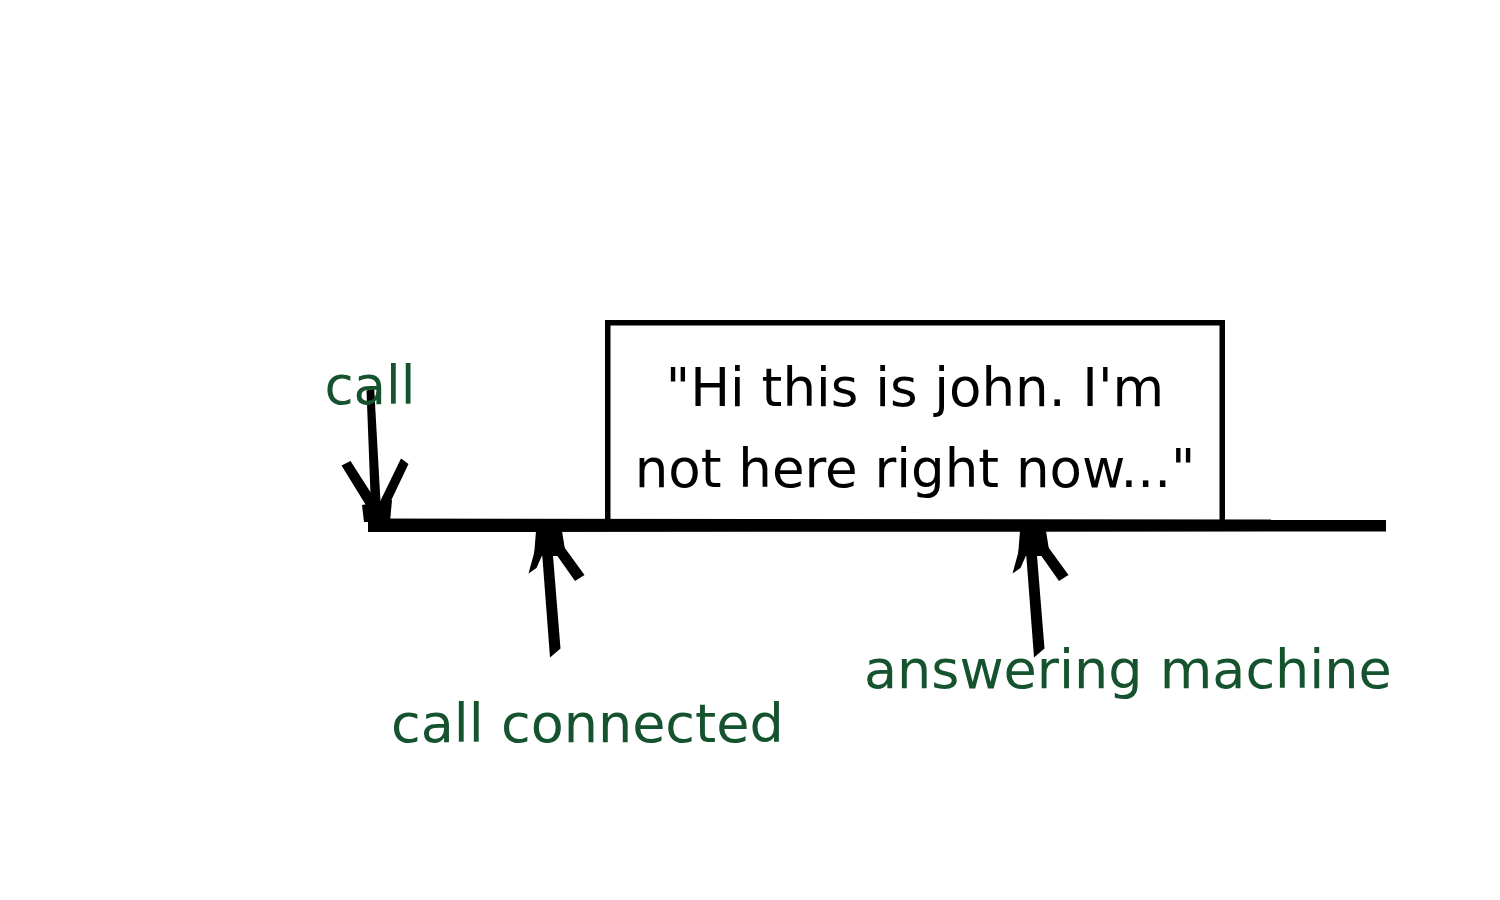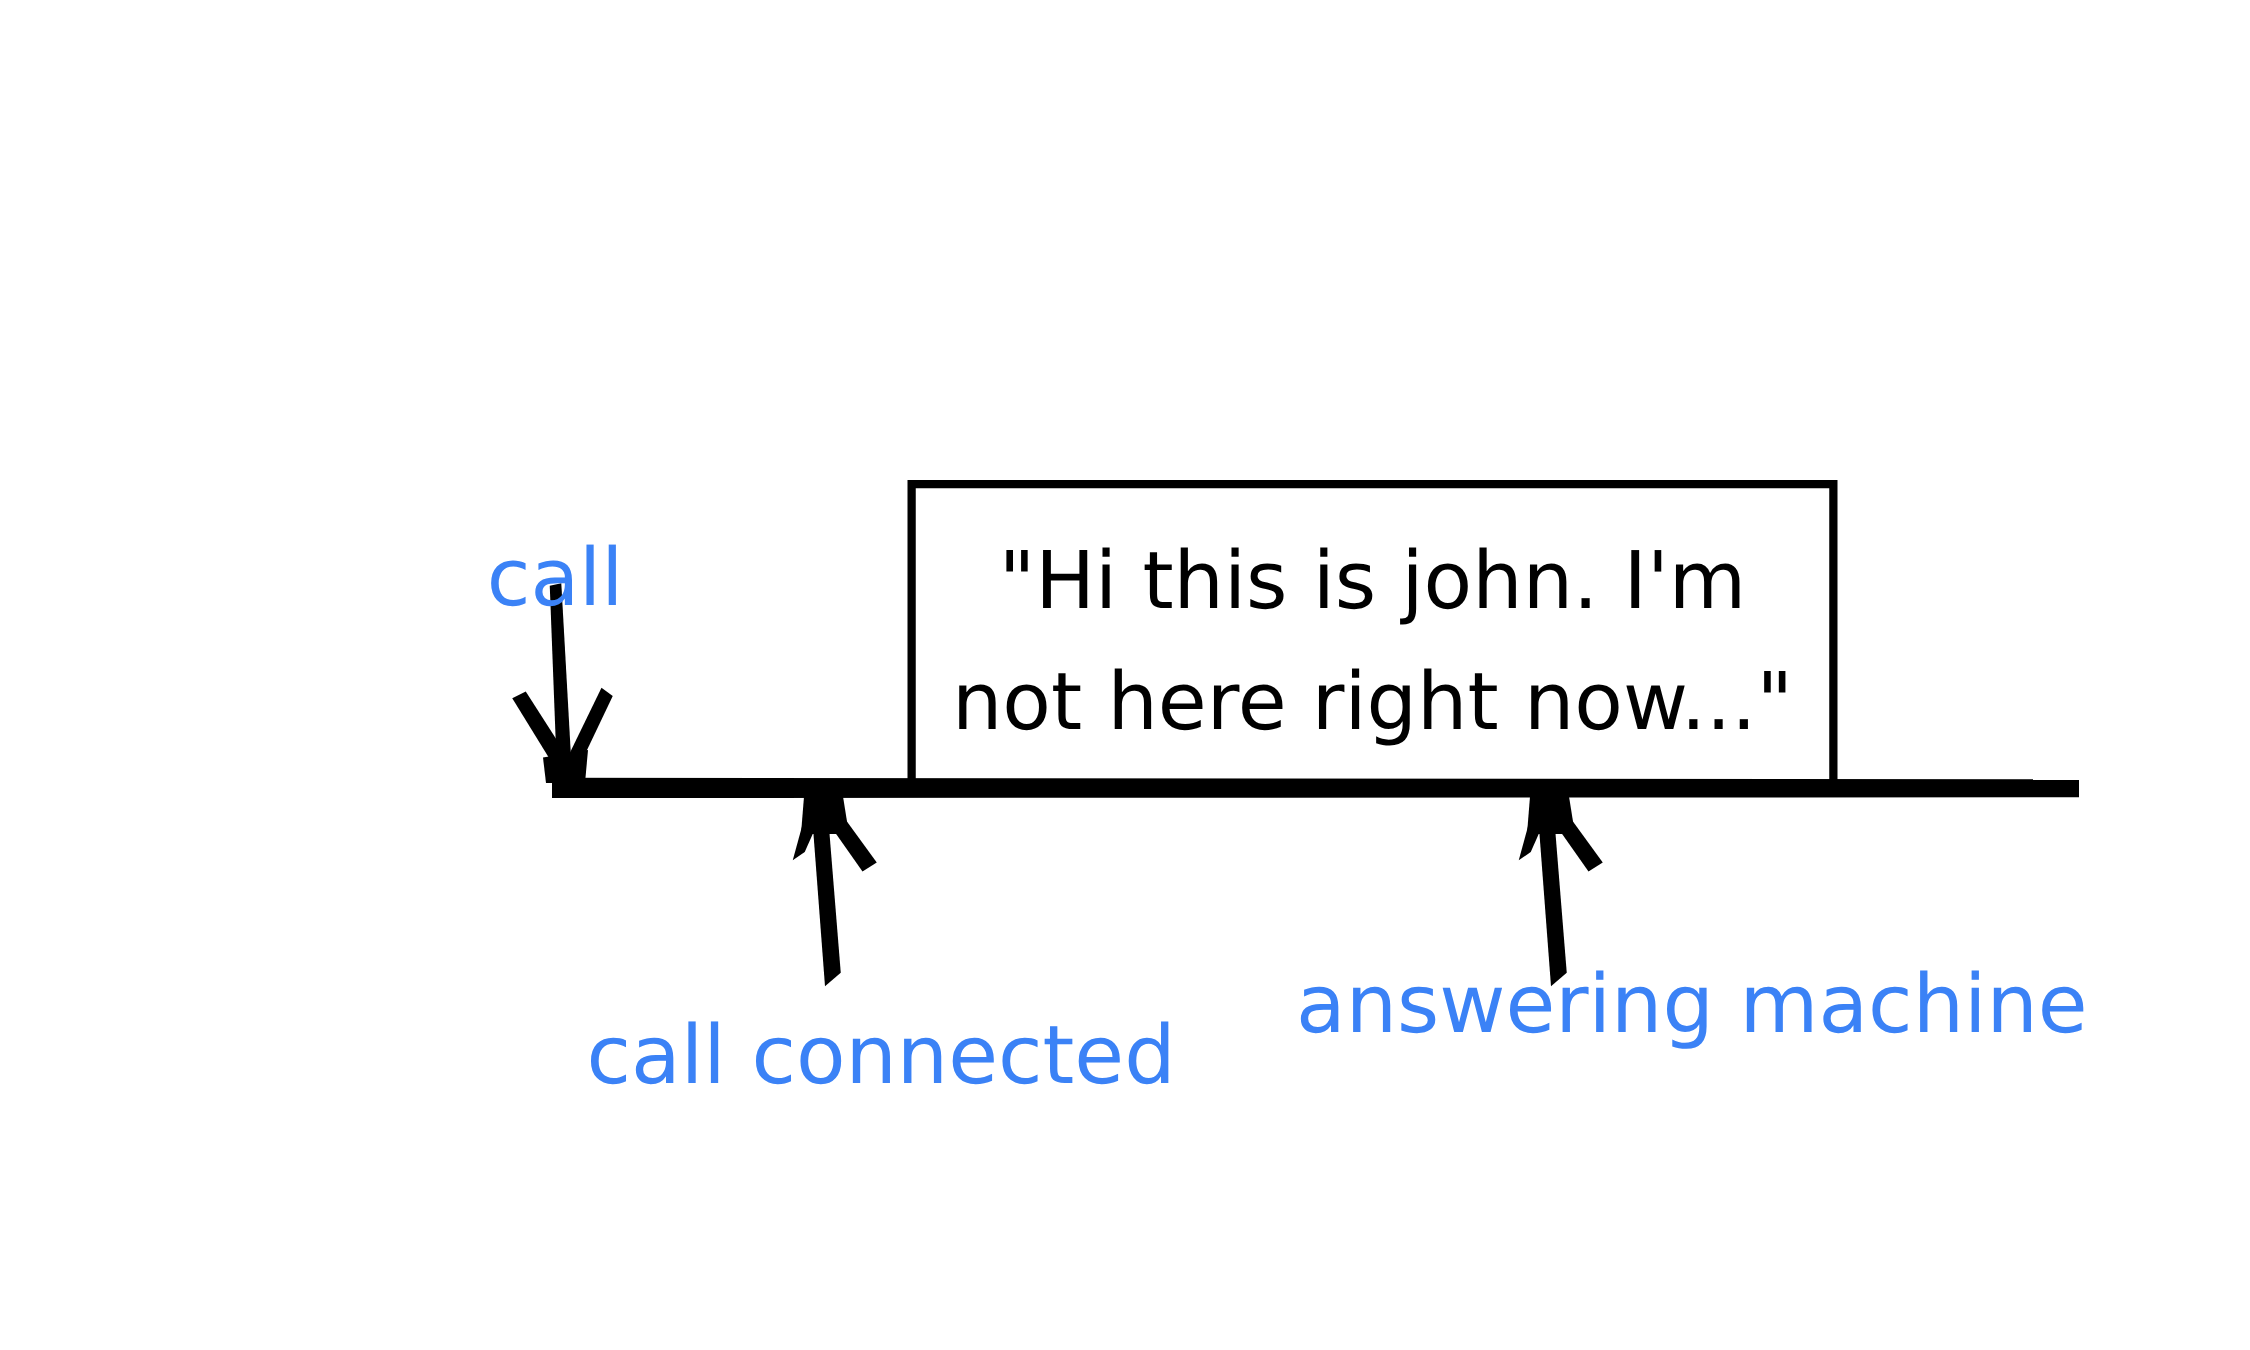--- a/index.html
+++ b/index.html
@@ -22,40 +22,40 @@
   }
   #scene {
     position: absolute;
     top: 0;
     left: 0;
     width: 1500px;
     height: 900px;
   }
   .label {
     position: absolute;
-    color: #3b82f6;
+    color: #14532d;
     font-family: "DejaVu Sans", sans-serif;
     white-space: pre;
     line-height: 1.08;
   }
   
   #label-call-initiated {
     left: 190px;
     top: 243px;
     width: 360px;
     text-align: center;
     font-size: 53px;
   }
   #label-call-initiated .line {
     display: block;
   }
   
   #label-call-connected {
     left: 391px;
-    top: 675px;
+    top: 695px;
     font-size: 54px;
   }
   #label-answering-machine {
     left: 817px;
     top: 641px;
     font-size: 54px;
     margin-left: 47px;
   }
   
   #message-box-text {

